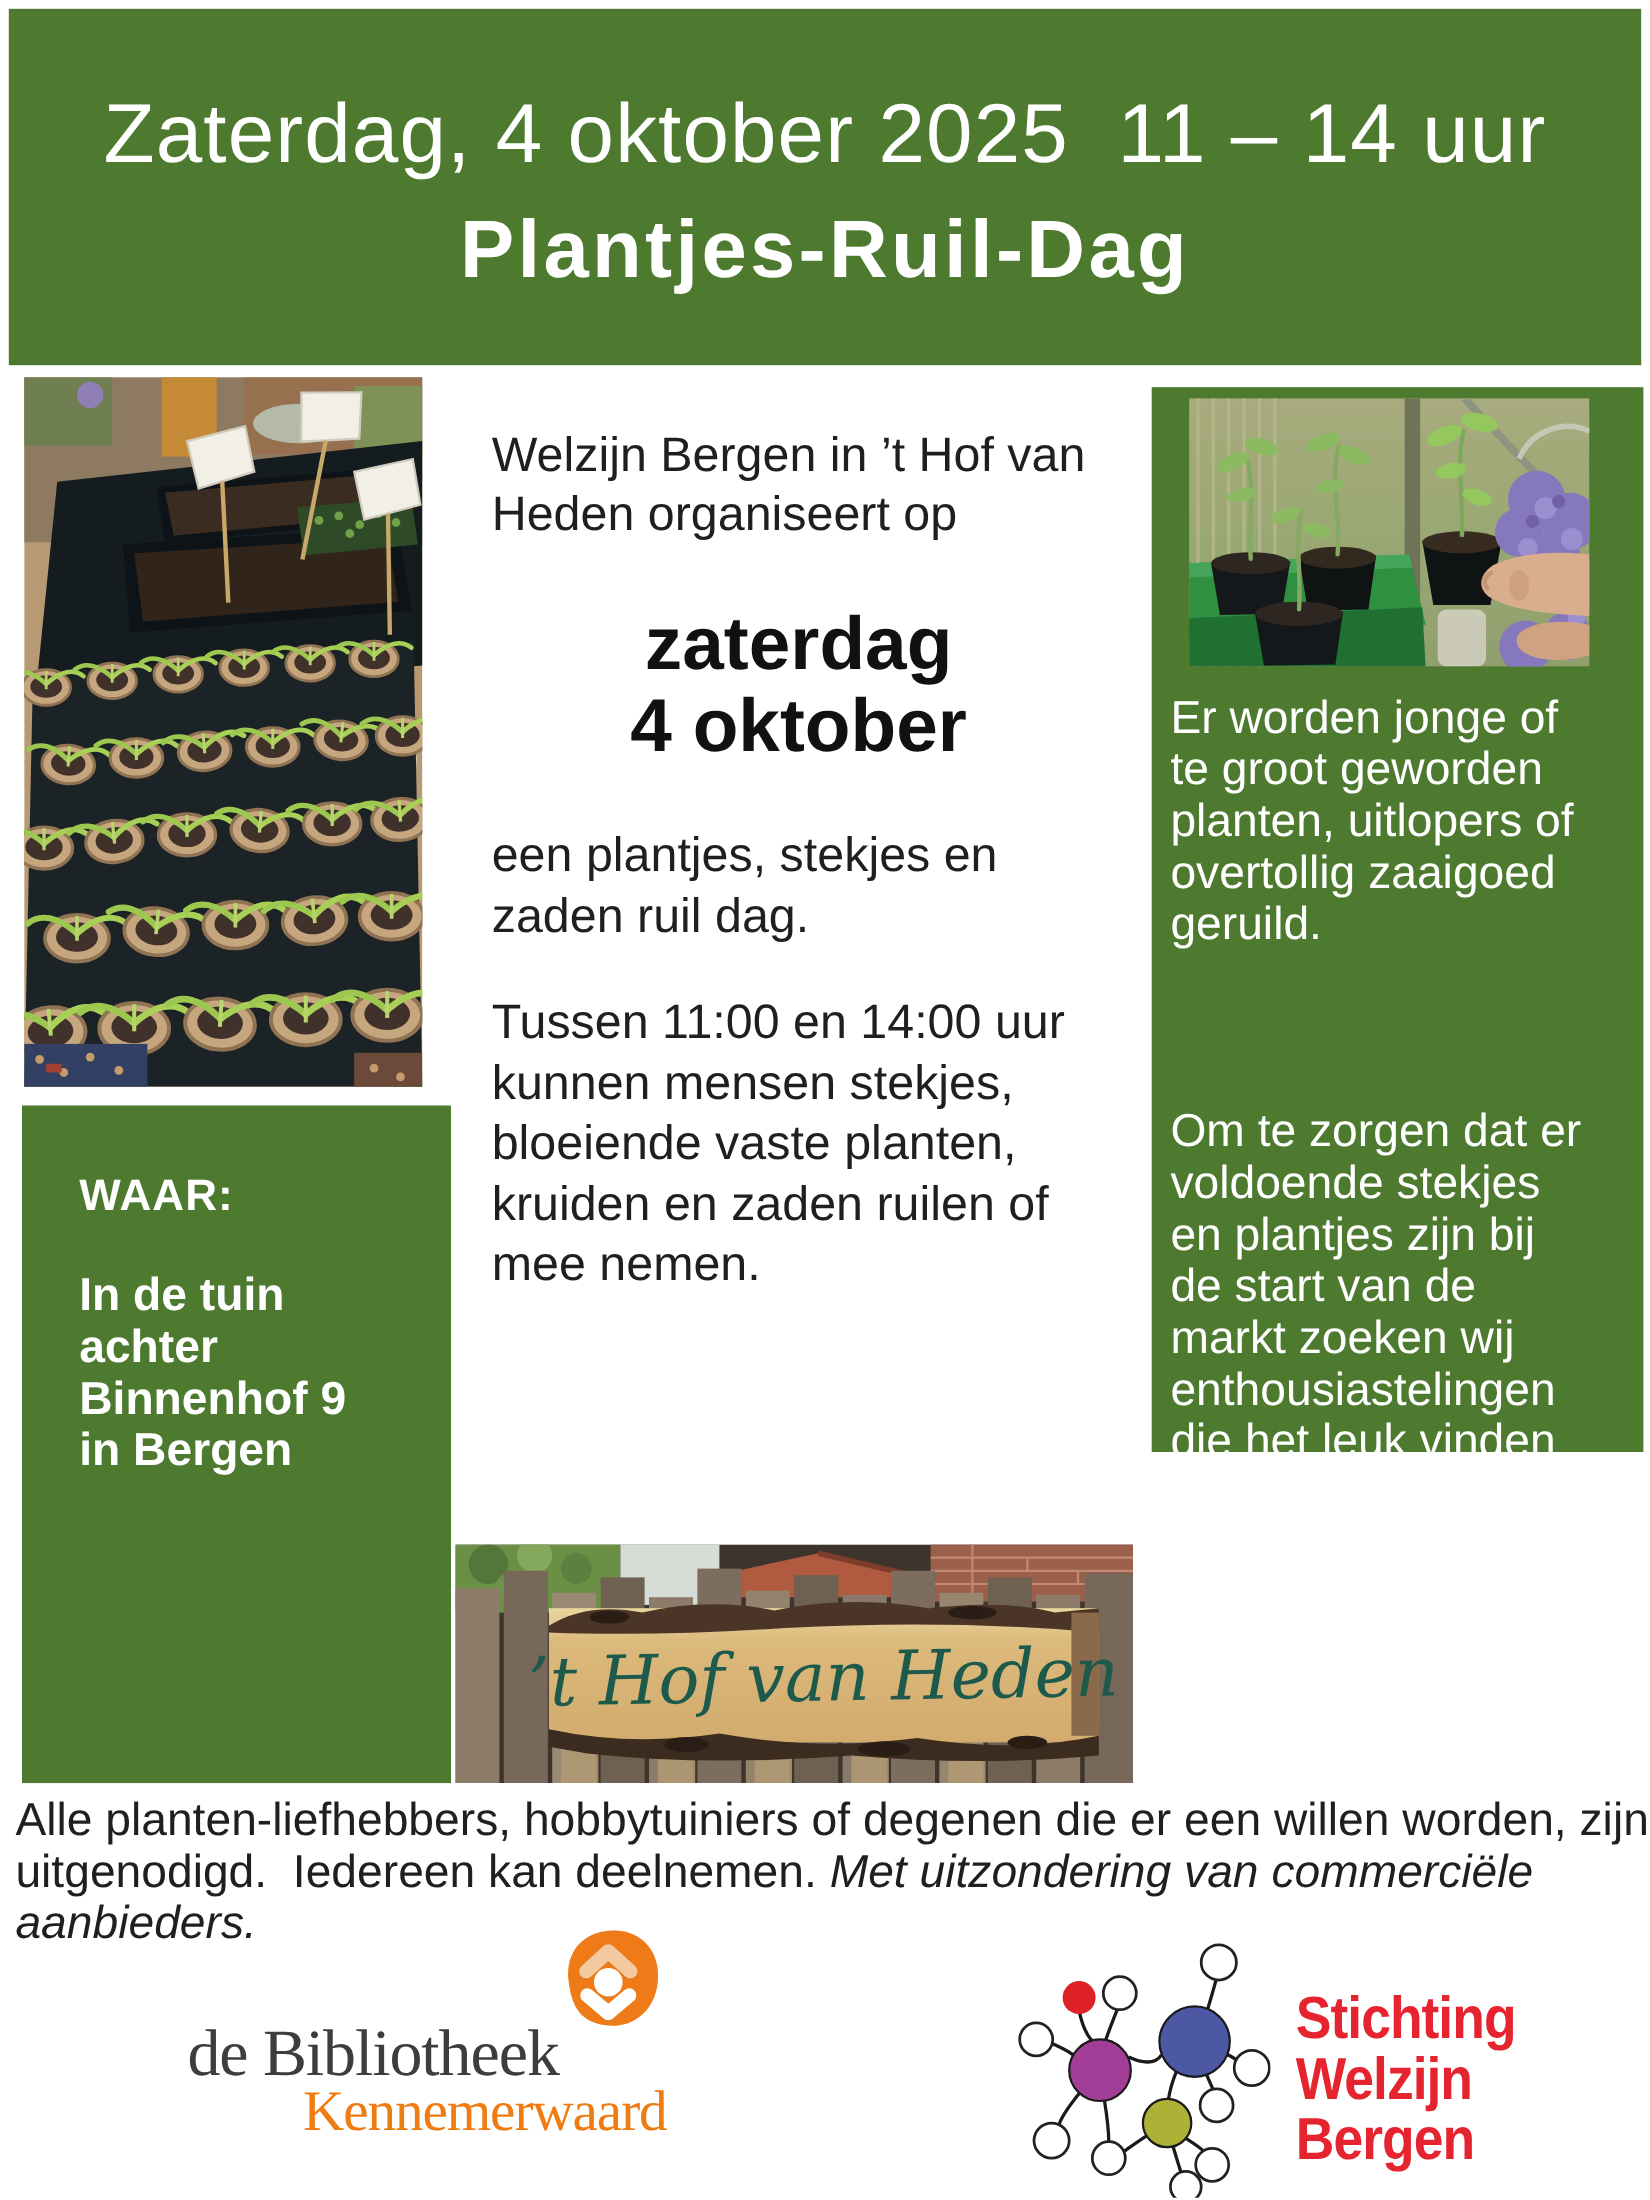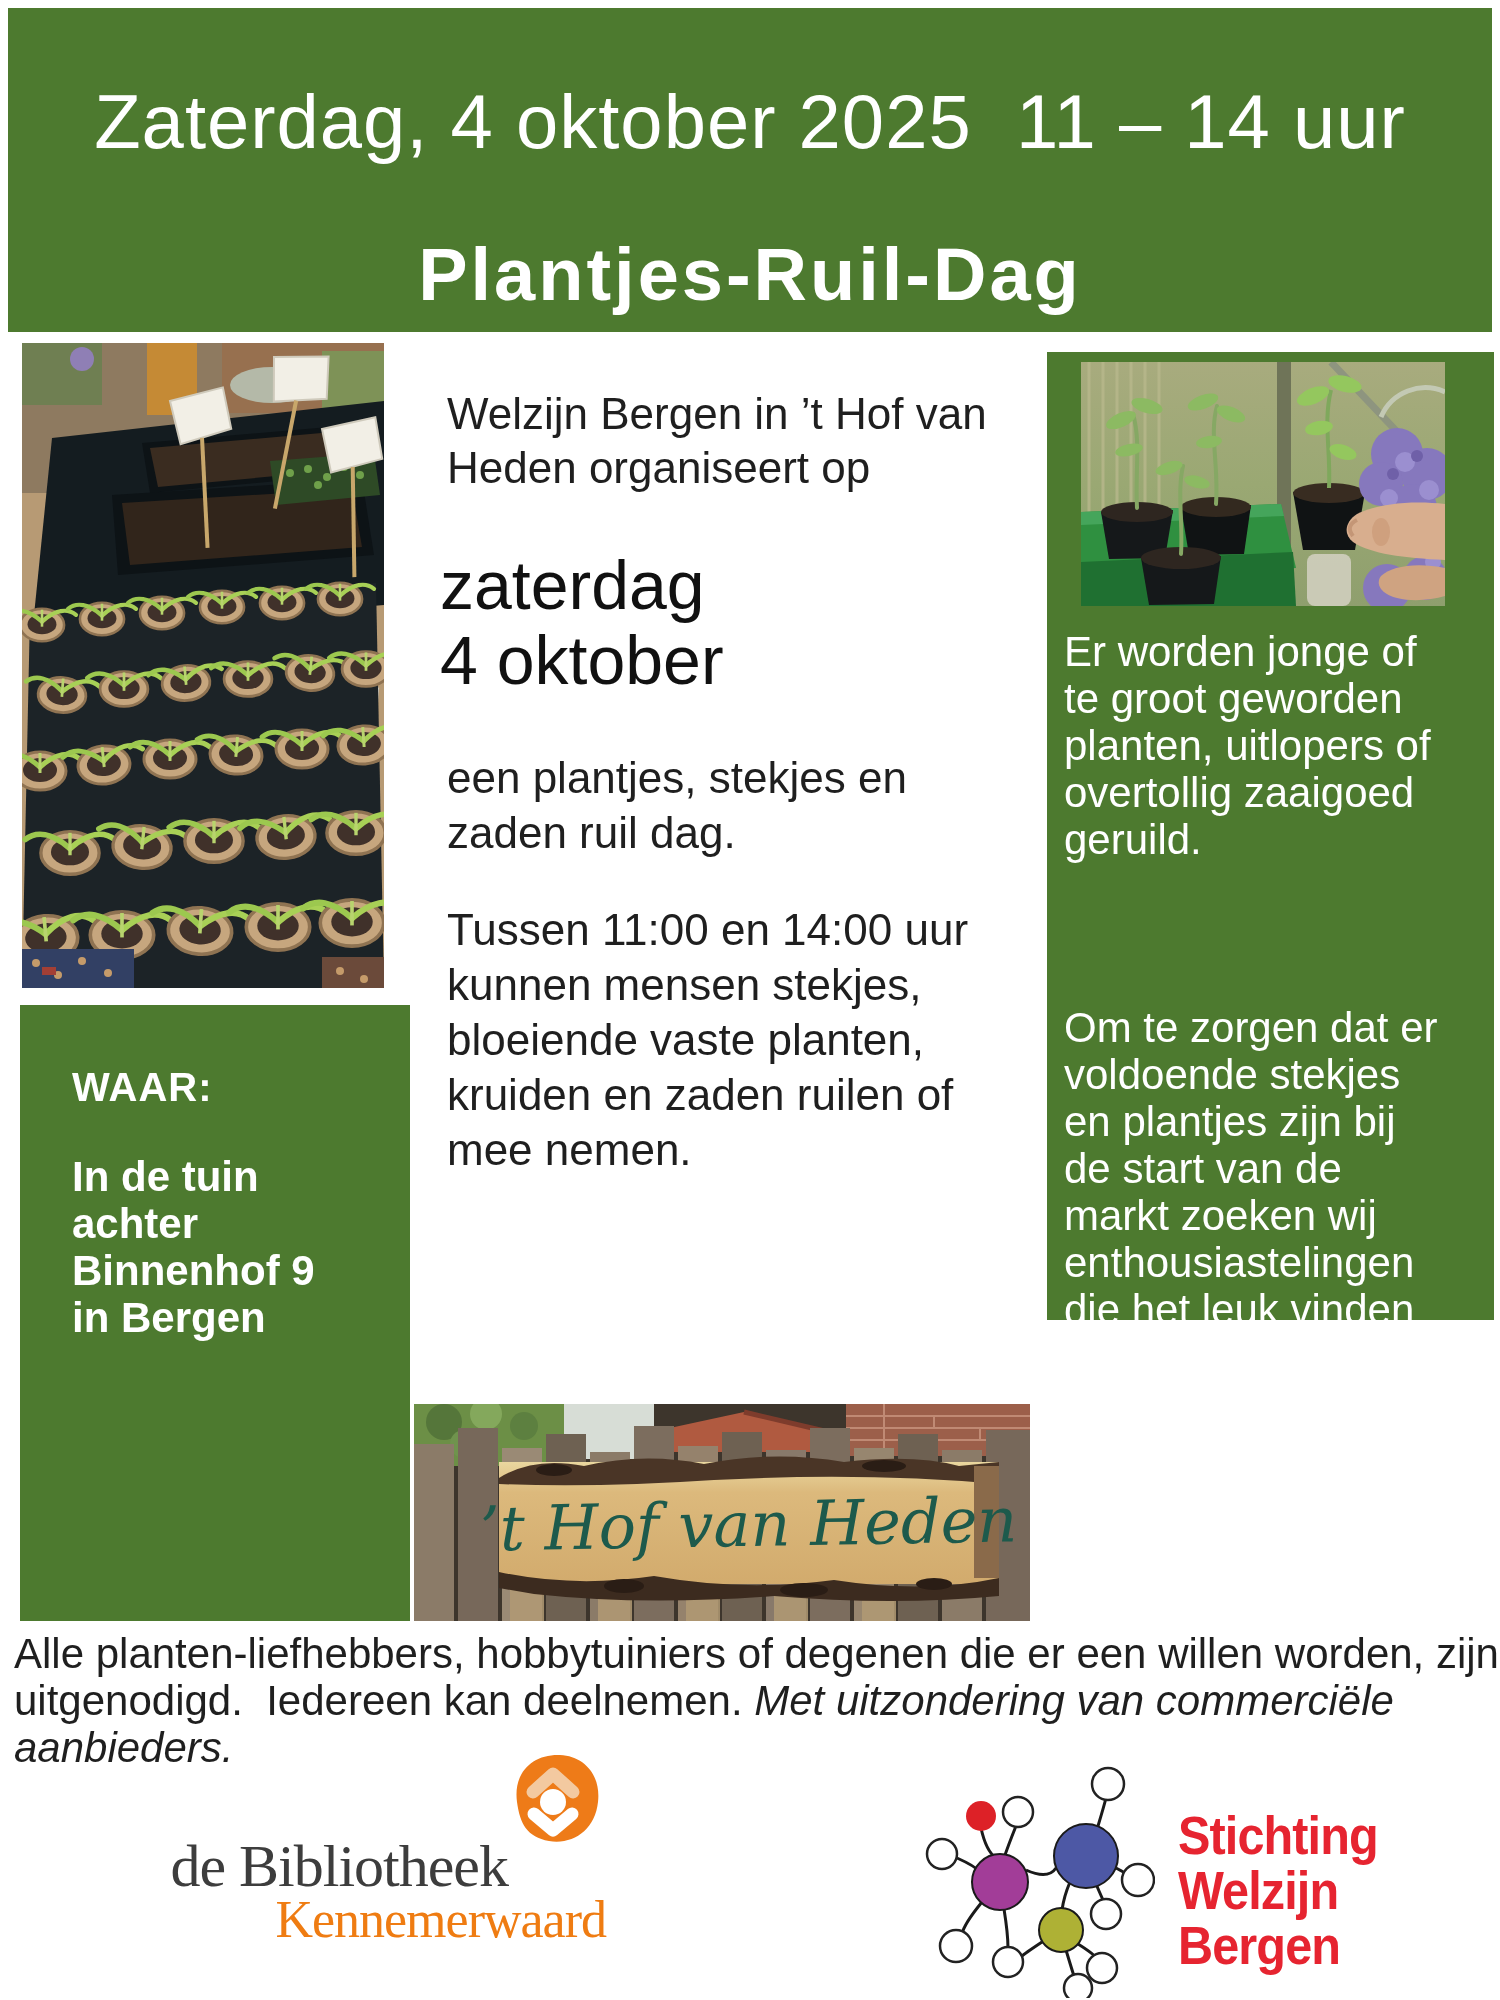--- a/index.html
+++ b/index.html
@@ -16,31 +16,31 @@
     background:var(--white);overflow:hidden;
     font-family:"Liberation Sans",sans-serif;color:var(--ink);
   }
   .abs{position:absolute;}
 
   
   .banner{left:8px;top:8px;width:1484px;height:324px;background:var(--green);color:#fff;}
   .banner-l1{position:absolute;top:70px;width:100%;text-align:center;
     font-size:76px;letter-spacing:1px;white-space:pre;}
   .banner-l2{position:absolute;top:176px;width:100%;text-align:center;
-    font-size:74px;font-weight:600;letter-spacing:3px;white-space:pre;margin-top:48px;}
+    font-size:74px;font-weight:600;letter-spacing:3px;white-space:pre;}
 
   
   .photo-left{left:22px;top:343px;width:362px;height:645px;}
   .photo-sign{left:414px;top:1404px;width:616px;height:217px;}
 
   
   .mid{font-size:44px;line-height:55px;color:var(--ink);white-space:pre;}
   .intro{left:447px;top:387px;font-size:44px;line-height:54px;white-space:pre;}
-  .dateblock{left:440px;top:548px;width:572px;text-align:left;
-    font-size:68px;line-height:75px;font-weight:400;color:#111;white-space:pre;}
+  .dateblock{left:440px;top:548px;width:572px;text-align:center;
+    font-size:68px;line-height:75px;font-weight:700;color:#111;white-space:pre;}
   .p1{left:447px;top:750px;}
   .p2{left:447px;top:902px;}
   .p3{left:447px;top:1228px;}
   .p3 .bold{font-weight:700;}
 
   
   .waar{left:20px;top:1005px;width:366px;height:616px;background:var(--green);color:#fff;padding-left:24px;}
   .waar-title{position:absolute;left:52px;top:60px;font-size:40px;font-weight:700;letter-spacing:1px;}
   .waar-text{position:absolute;left:52px;top:148px;font-size:42px;font-weight:700;
     line-height:47px;white-space:pre;}

